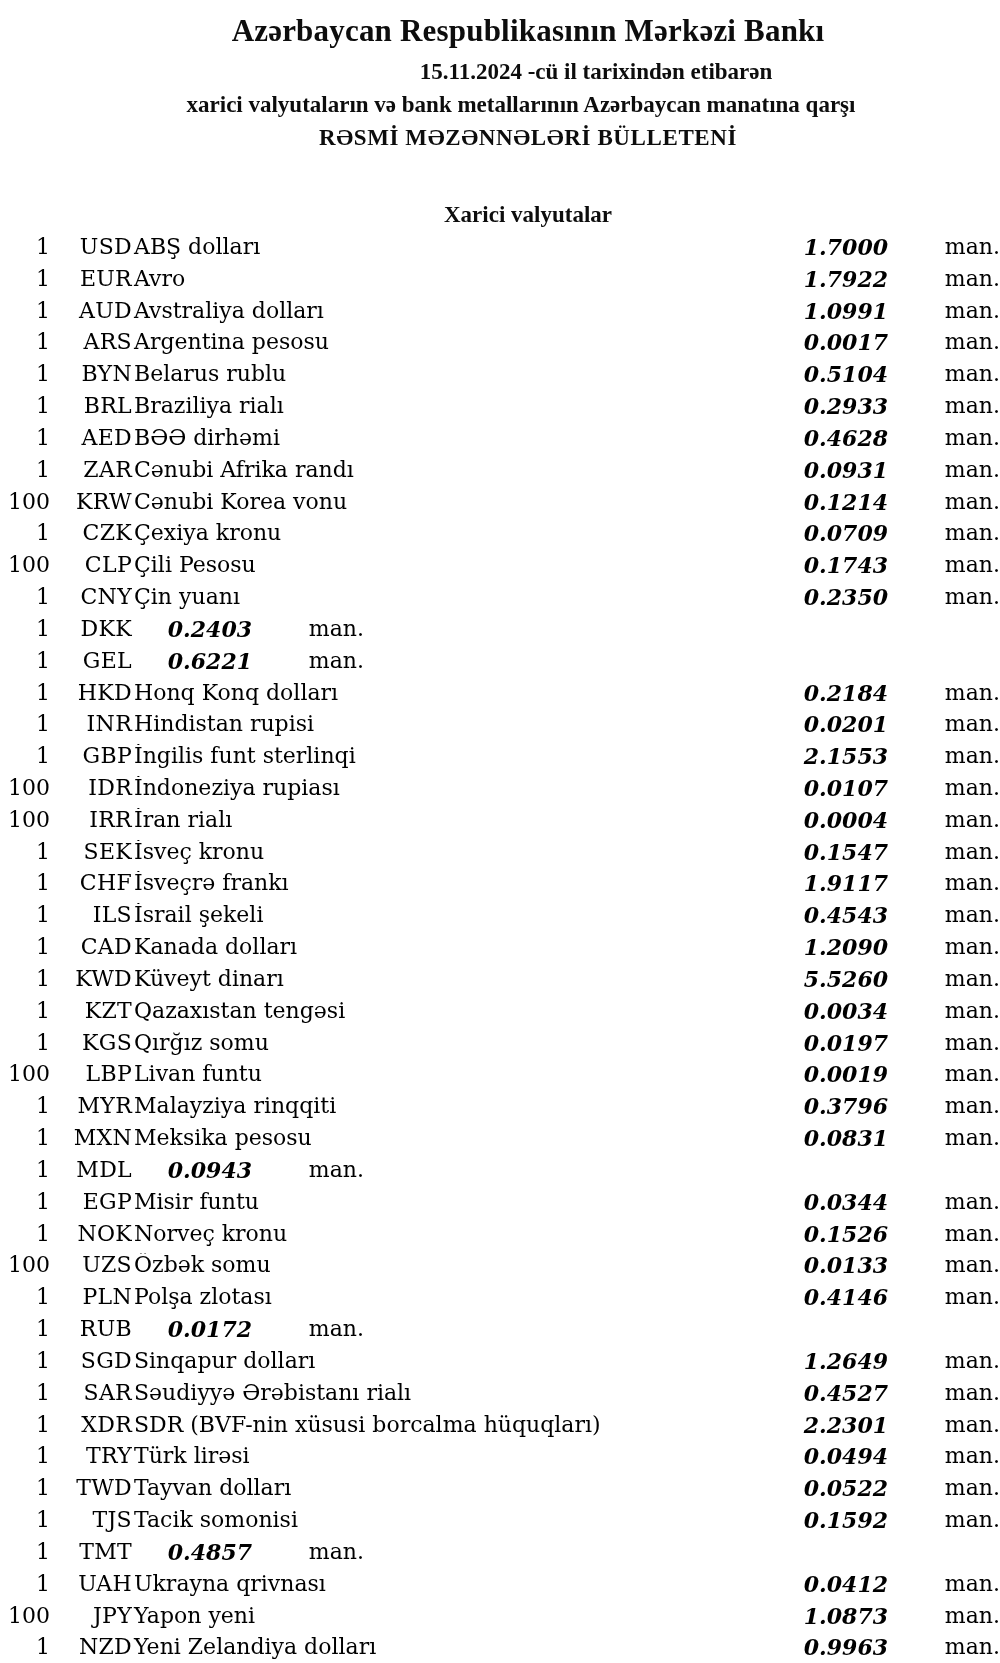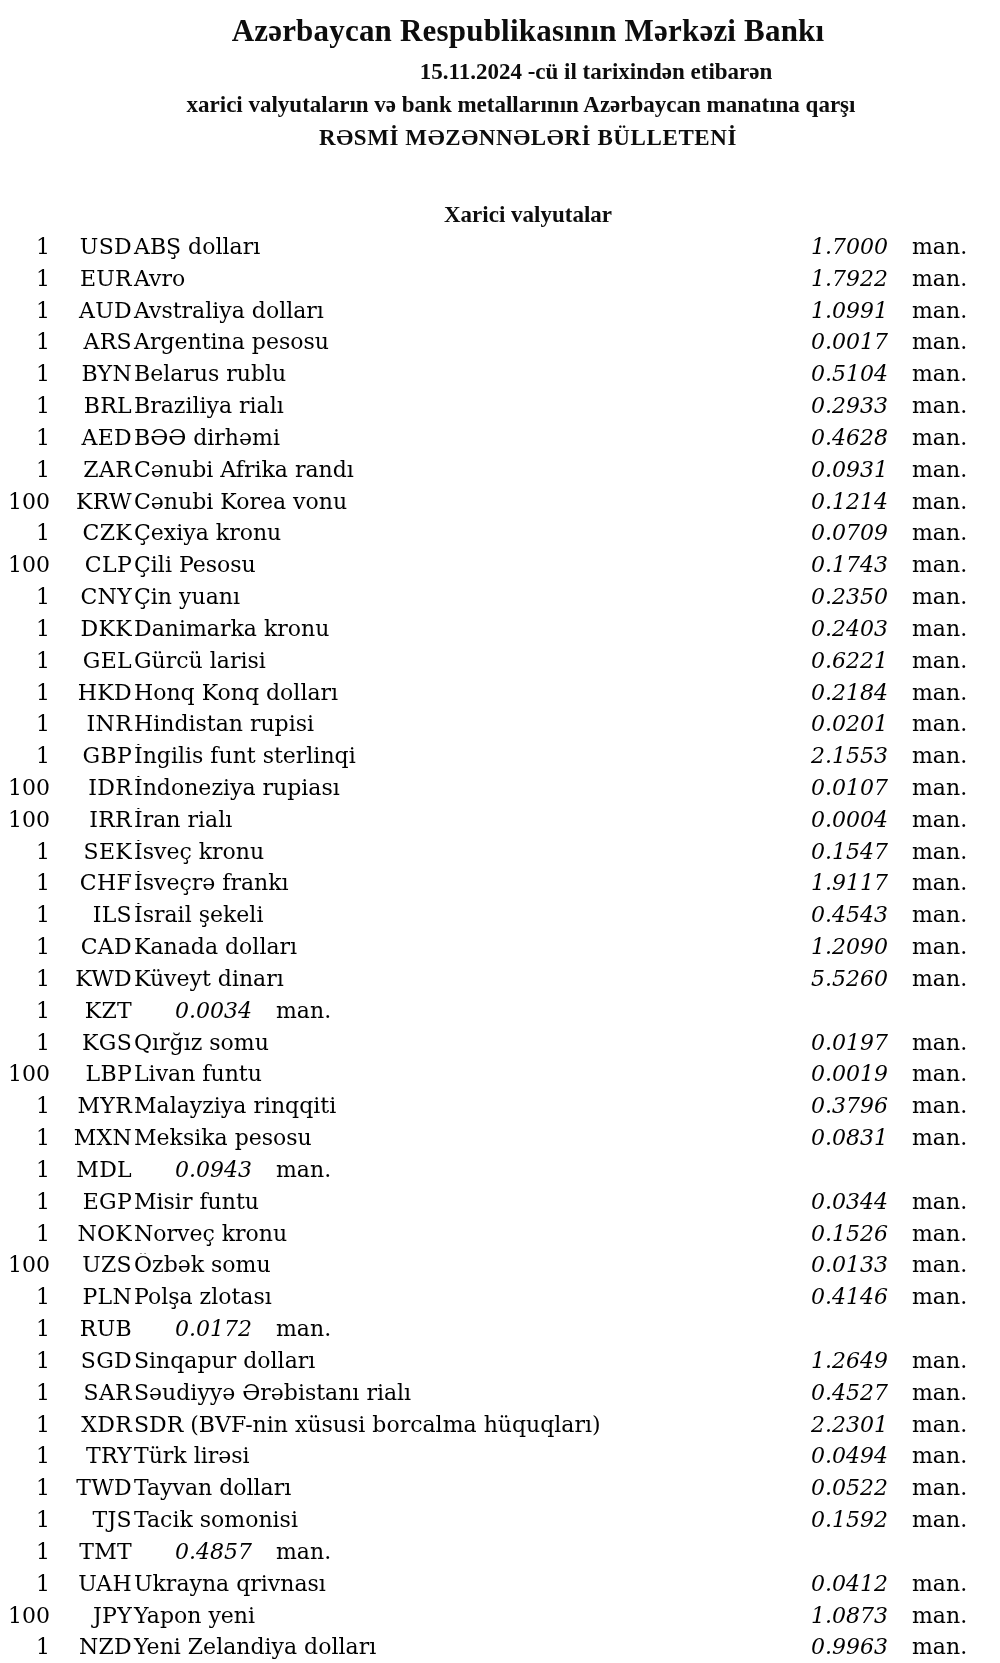--- a/index.html
+++ b/index.html
@@ -92,29 +92,29 @@
   }
   .name {
     flex: 1 1 auto;
     padding-left: 2px;
     overflow: hidden;
   }
   .rate {
     width: 120px;
     text-align: right;
     flex: none;
-    font-weight: 400;
+    font-weight: 700;
     font-style: italic;
   }
   .unit {
     width: 112px;
     flex: none;
     box-sizing: border-box;
     padding-left: 24px;
-    text-align: left;
+    text-align: right;
   }
 </style>
 </head>
 <body>
 
 <div class="page">
 
   <div class="hline title">Azərbaycan Respublikasının Mərkəzi Bankı</div>
 
   <div class="hline date-line">15.11.2024 -cü il tarixindən etibarən</div>
@@ -218,29 +218,27 @@
     <span class="qty">1</span>
     <span class="code">CNY</span>
     <span class="name">Çin yuanı</span>
     <span class="rate">0.2350</span>
     <span class="unit">man.</span>
   </div>
 
   <div class="row">
     <span class="qty">1</span>
     <span class="code">DKK</span>
-    <span class="name">Danimarka kronu</span>
     <span class="rate">0.2403</span>
     <span class="unit">man.</span>
   </div>
 
   <div class="row">
     <span class="qty">1</span>
     <span class="code">GEL</span>
-    <span class="name">Gürcü larisi</span>
     <span class="rate">0.6221</span>
     <span class="unit">man.</span>
   </div>
 
   <div class="row">
     <span class="qty">1</span>
     <span class="code">HKD</span>
     <span class="name">Honq Konq dolları</span>
     <span class="rate">0.2184</span>
     <span class="unit">man.</span>
@@ -314,20 +312,21 @@
     <span class="qty">1</span>
     <span class="code">KWD</span>
     <span class="name">Küveyt dinarı</span>
     <span class="rate">5.5260</span>
     <span class="unit">man.</span>
   </div>
 
   <div class="row">
     <span class="qty">1</span>
     <span class="code">KZT</span>
+    <span class="name">Qazaxıstan tengəsi</span>
     <span class="rate">0.0034</span>
     <span class="unit">man.</span>
   </div>
 
   <div class="row">
     <span class="qty">1</span>
     <span class="code">KGS</span>
     <span class="name">Qırğız somu</span>
     <span class="rate">0.0197</span>
     <span class="unit">man.</span>

